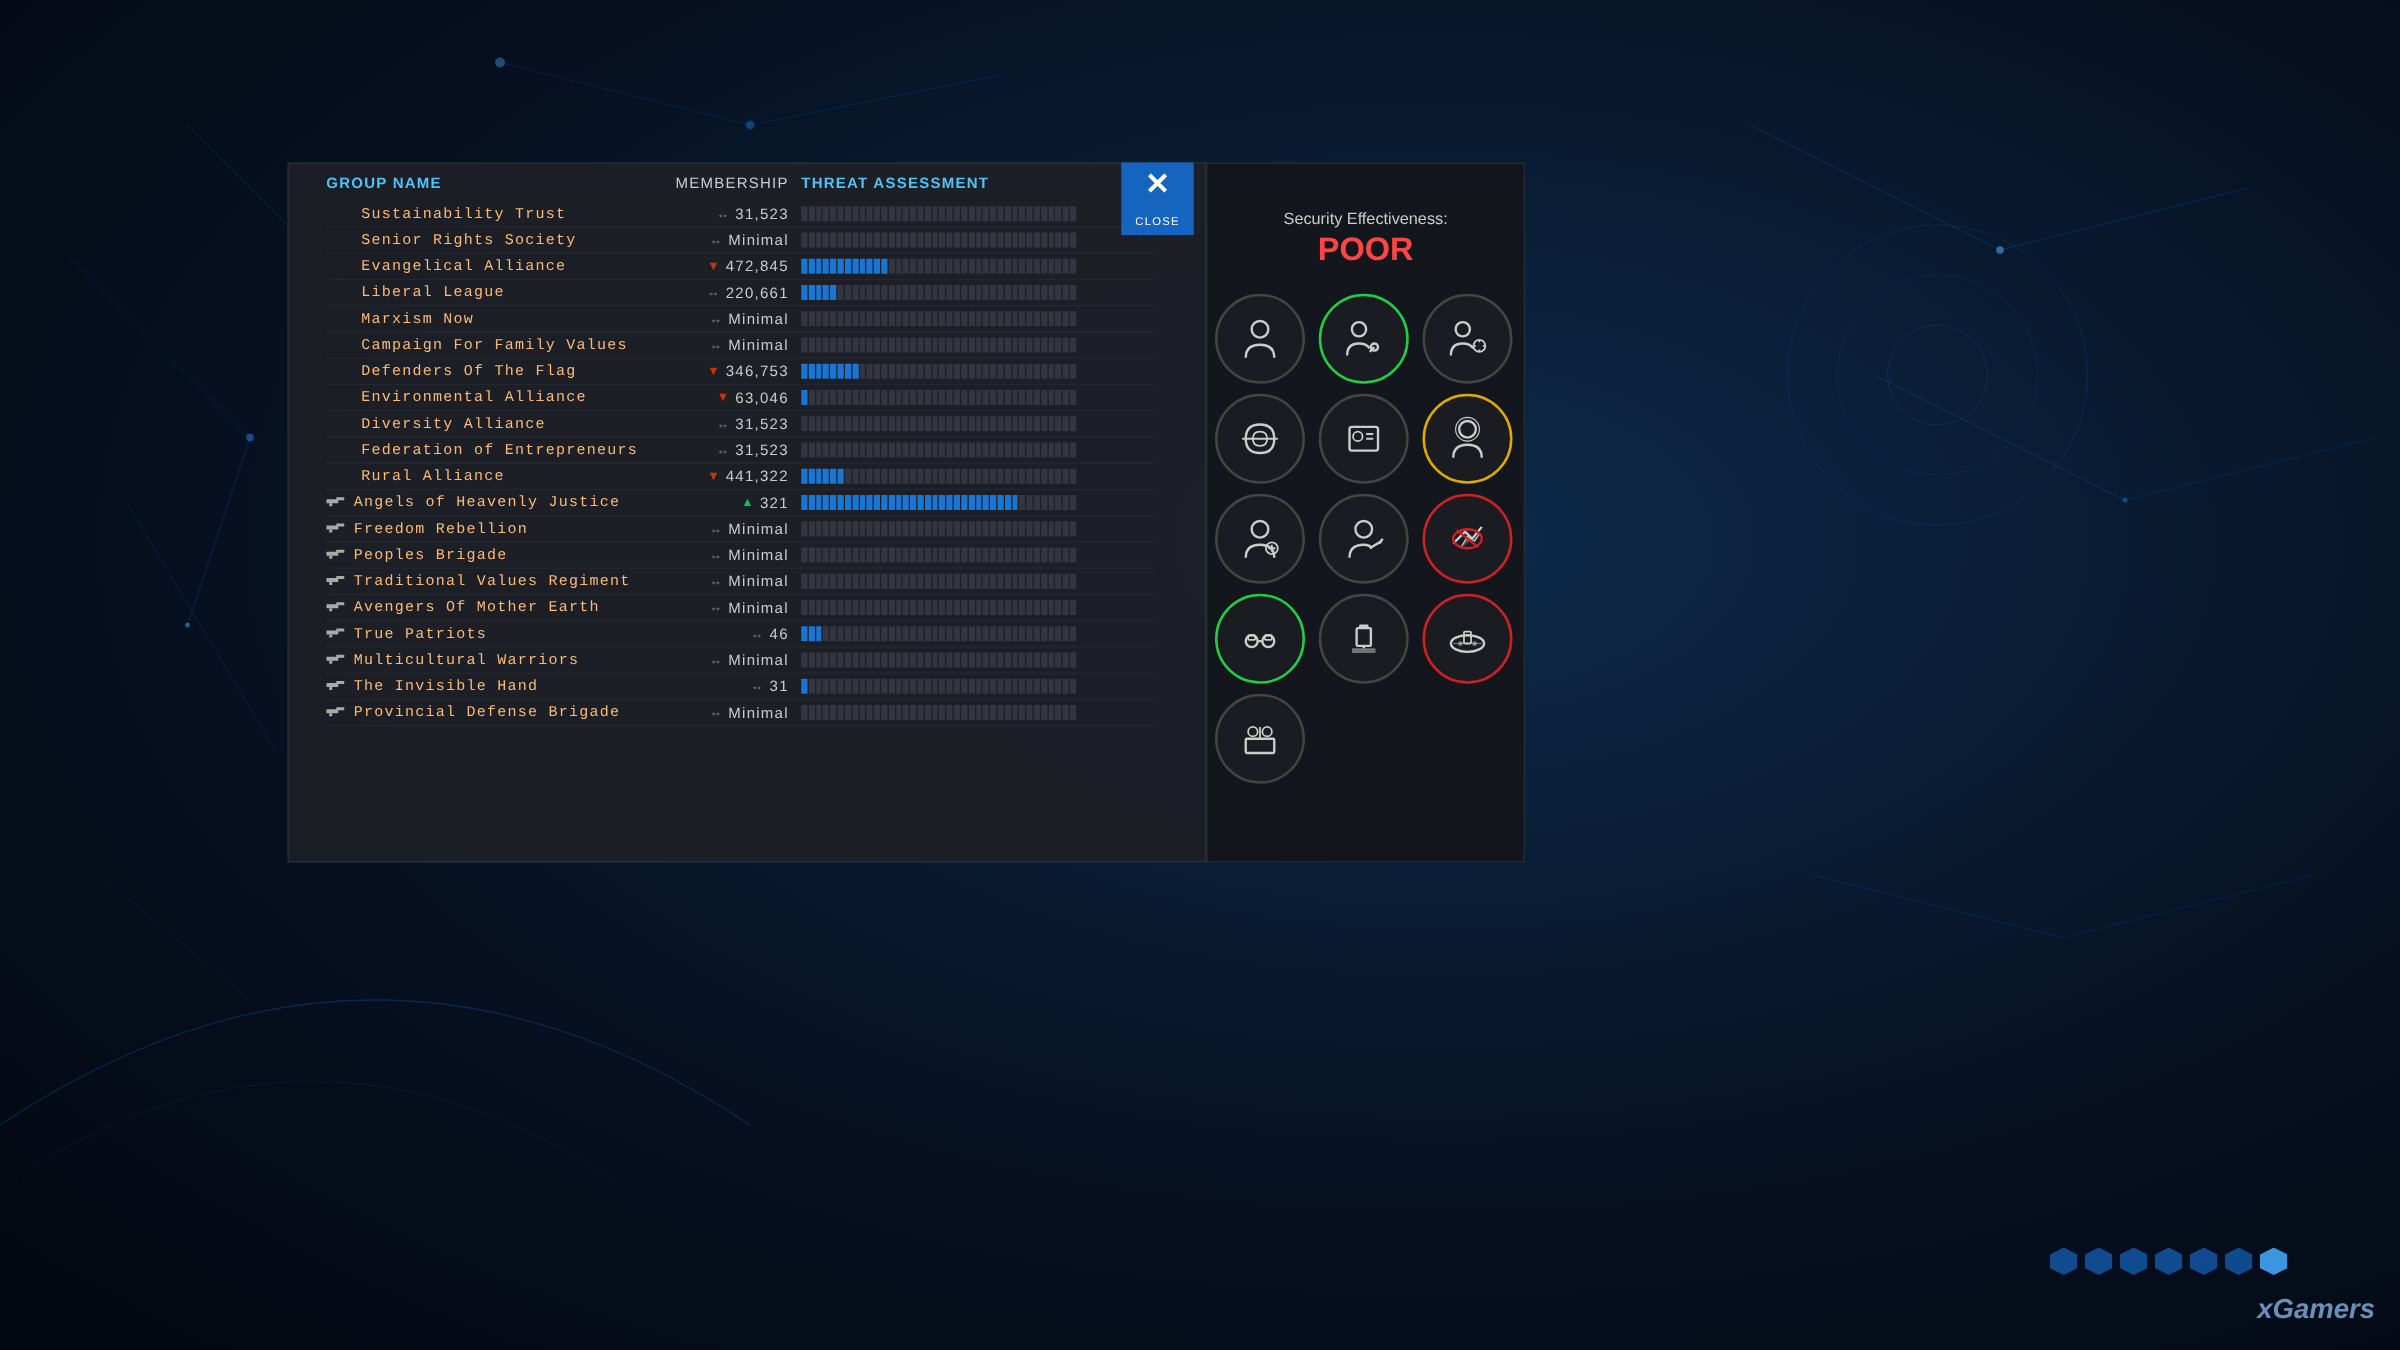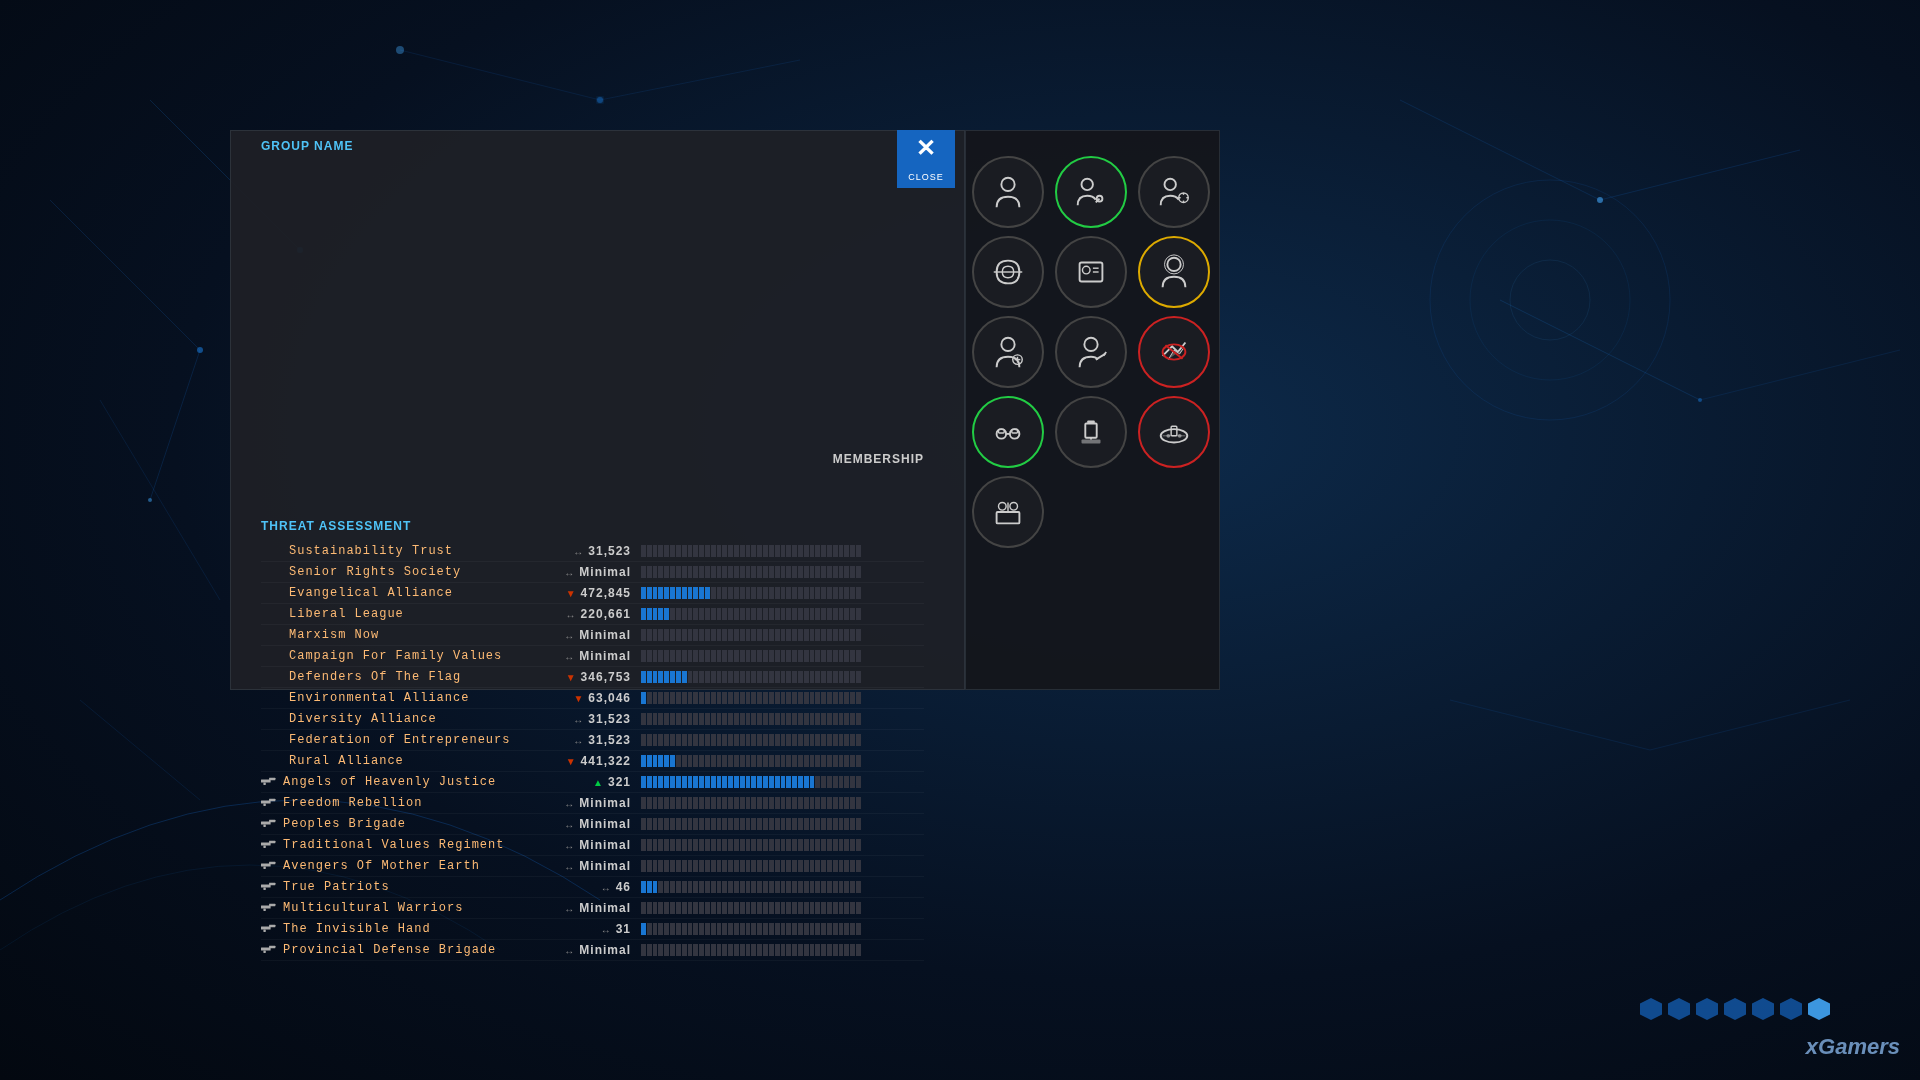--- a/index.html
+++ b/index.html
@@ -50,25 +50,24 @@
 
     .briefing-table {
       width: 100%;
       padding: 0 20px;
     }
 
     .table-header {
       display: flex;
       padding: 8px 10px;
       gap: 0;
-      flex-direction: column;
     }
 
     .col-group { flex: 0 0 260px; color: #4fc3f7; font-size: 12px; font-weight: bold; letter-spacing: 1px; }
-    .col-membership { flex: 0 0 120px; color: #4fc3f7; font-size: 12px; font-weight: bold; letter-spacing: 1px; text-align: center; }
+    .col-membership { flex: 0 0 120px; color: #4fc3f7; font-size: 12px; font-weight: normal; letter-spacing: 1px; text-align: center; }
     .col-threat { flex: 1; color: #4fc3f7; font-size: 12px; font-weight: bold; letter-spacing: 1px; }
 
     .table-body {
       height: 430px;
       overflow-y: auto;
       padding: 0 10px;
     }
 
     .table-body::-webkit-scrollbar { width: 8px; }
     .table-body::-webkit-scrollbar-track { background: #1a1c22; }
@@ -1399,20 +1398,24 @@
                 <div class="seg"></div>
                 <div class="seg"></div>
               </div>
             </div>
           </div>
         </div>
     </div>
   </div>
 
   <div class="security-panel" style="left: 965px; top: 130px; width: 255px; height: 560px; position: absolute;">
+    <div style="padding-top: 15px; text-align:center;">
+      <div class="security-label">Security Effectiveness:</div>
+      <div class="security-effectiveness" style="color: rgb(255, 68, 68);">POOR</div>
+    </div>
 
     <div class="security-grid">
 
       <div class="sec-btn" title="Security Button 1">
         <svg viewBox="0 0 40 40">
             <circle cx="20" cy="12" r="7" fill="none" stroke="#ccc" stroke-width="2"></circle>
             <path d="M8 36 Q8 25 20 25 Q32 25 32 36" fill="none" stroke="#ccc" stroke-width="2"></path>
           </svg>
       </div>
       <div class="sec-btn green-border" title="Security Button 2">

